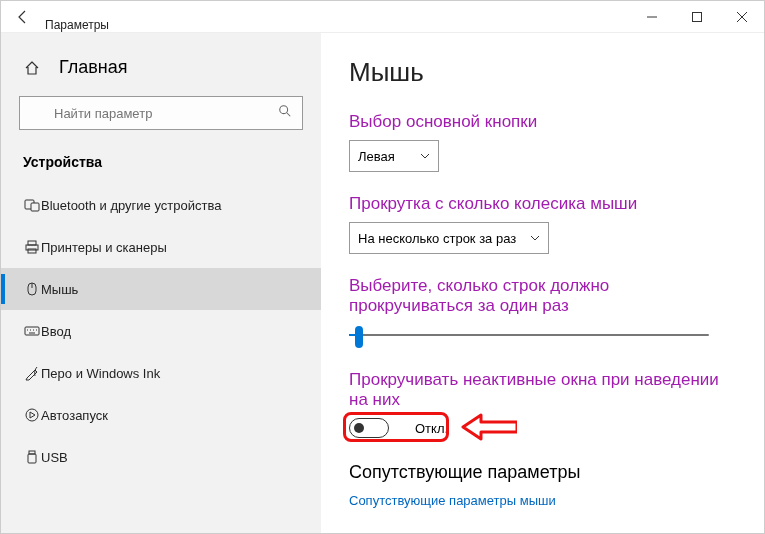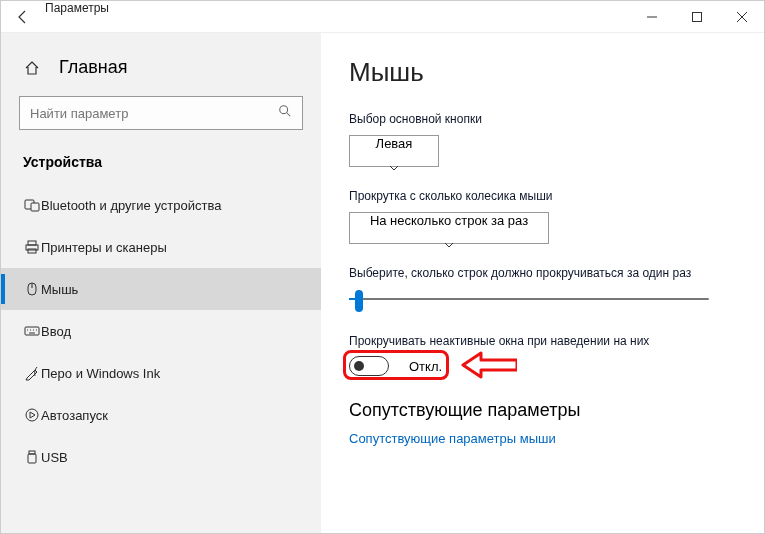--- a/index.html
+++ b/index.html
@@ -1,46 +1,46 @@
 <!DOCTYPE html>
 <html><head>
 <meta charset="utf-8">
 <style>
 * { box-sizing: border-box; margin: 0; padding: 0; font-family: "Segoe UI", Tahoma, sans-serif; }
 body { width: 765px; height: 534px; background: #fff; overflow: hidden; border: 1px solid #ccc; position: relative; }
-.titlebar { height: 32px; display: flex; align-items: flex-start; border-bottom: 1px solid #eee; background: #fff; }
+.titlebar { height: 32px; display: flex; align-items: flex-end; border-bottom: 1px solid #eee; background: #fff; }
 .tb-back { width: 44px; height: 100%; display: flex; align-items: center; justify-content: center; cursor: pointer; }
 .tb-title { font-size: 12px; color: #222; }
 .tb-spacer { flex: 1; }
 .tb-btn { width: 45px; height: 100%; display: flex; align-items: center; justify-content: center; cursor: pointer; }
 .tb-btn svg { width: 10px; height: 10px; }
 .content { display: flex; height: calc(100% - 32px); }
 .sidebar { width: 320px; background: #f2f2f2; padding: 18px 0 18px 0; display: flex; flex-direction: column; }
 .home-row { display: flex; align-items: center; gap: 18px; padding: 6px 22px 18px 22px; cursor: pointer; }
 .home-row span { font-size: 18px; }
 .search-wrap { padding: 0 18px 18px 18px; }
 .search-box { display: flex; align-items: center; border: 1px solid #999; background: #fdfdfd; height: 34px; padding: 0 10px; }
-.search-box input { flex: 1; border: none; background: transparent; outline: none; font-size: 13px; color: #666; }
+.search-box input { flex: 1; border: none; background: transparent; outline: none; font-size: 13px; color: #666; margin-left: 24px; }
 .section-head { padding: 6px 22px 14px 22px; font-size: 14px; font-weight: 600; }
 .nav-list { display: flex; flex-direction: column; }
 .nav-item { display: flex; align-items: center; padding: 12px 22px; cursor: pointer; font-size: 13px; color: #222; position: relative; }
 .nav-item.active { background: #d8d8d8; }
 .nav-item.active::before { content: ""; position: absolute; left: 0; top: 6px; bottom: 6px; width: 4px; background: #0078d7; }
 .nav-icon { width: 18px; height: 18px; display: flex; align-items: center; justify-content: center; flex-shrink: 0; }
 .main { flex: 1; padding: 24px 28px 24px 28px; overflow: hidden; }
 .main h1 { font-size: 26px; font-weight: 400; margin-bottom: 24px; color: #222; }
-.field-label { font-size: 12px; margin-bottom: 8px; color: #0f172a; }
-.select { border: 1px solid #999; height: 32px; display: inline-flex; align-items: center; padding: 0 8px; gap: 10px; font-size: 13px; cursor: pointer; min-width: 90px; justify-content: space-between; flex-direction: column; }
+.field-label { font-size: 17px; margin-bottom: 8px; color: #a21caf; }
+.select { border: 1px solid #999; height: 32px; display: inline-flex; align-items: center; padding: 0 8px; gap: 10px; font-size: 13px; cursor: pointer; min-width: 90px; justify-content: space-between; }
 .select.wide { min-width: 200px; }
 .block { margin-bottom: 22px; }
 .slider-wrap { width: 360px; position: relative; height: 24px; margin-top: 6px; }
 .slider-track { position: absolute; top: 10px; left: 0; right: 0; height: 2px; background: #777; border-radius: 1px; }
 .slider-fill { position: absolute; top: 10px; left: 0; height: 2px; background: #0078d7; width: 12px; }
 .slider-thumb { position: absolute; top: 2px; left: 6px; width: 8px; height: 22px; background: #0078d7; border-radius: 4px; }
-.toggle-row { display: flex; align-items: center; gap: 20px; }
+.toggle-row { display: flex; align-items: center; gap: 26px; }
 .toggle { width: 40px; height: 20px; border: 1px solid #333; border-radius: 10px; position: relative; background: #fff; cursor: pointer; }
 .toggle-knob { width: 10px; height: 10px; border-radius: 50%; background: #333; position: absolute; left: 4px; top: 4px; }
 .toggle-label { font-size: 13px; }
 .annot { position: absolute; border: 3px solid #e11; border-radius: 8px; pointer-events: none; }
 .related-head { font-size: 18px; font-weight: 400; margin-top: 24px; margin-bottom: 10px; }
 .link { color: #0067c0; font-size: 13px; cursor: pointer; }
 .arrow-annot { position: absolute; pointer-events: none; }
 </style>
 </head>
 <body>

